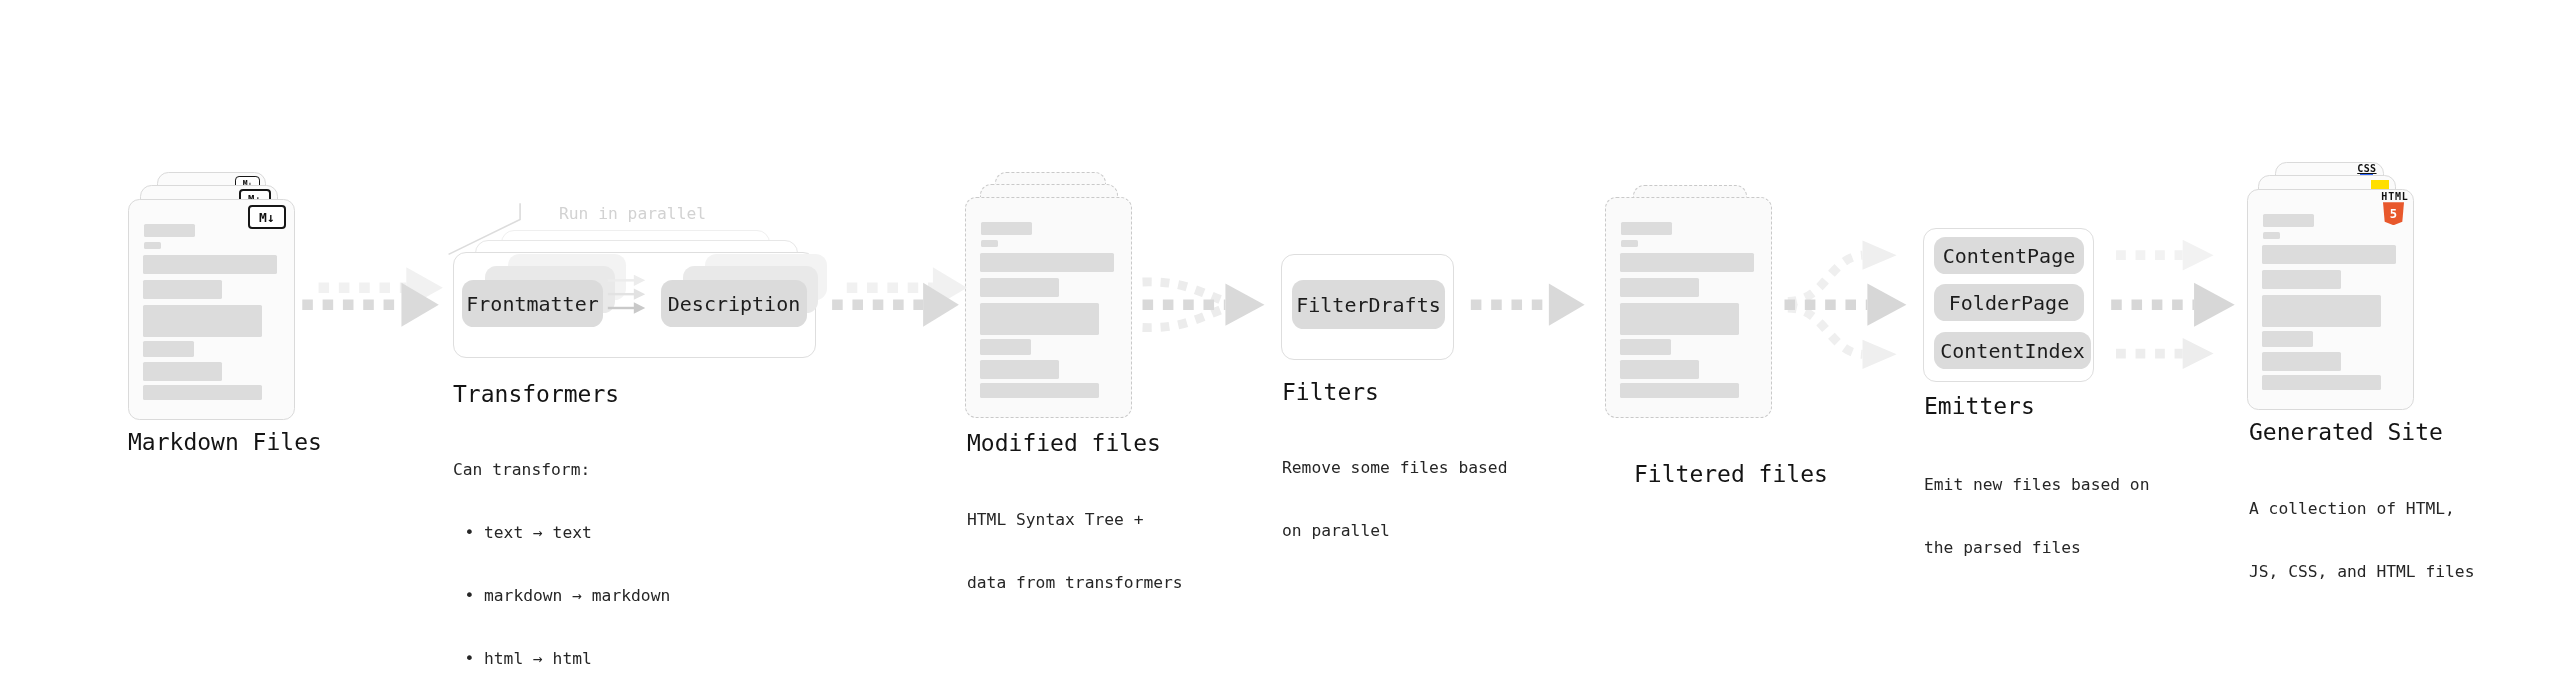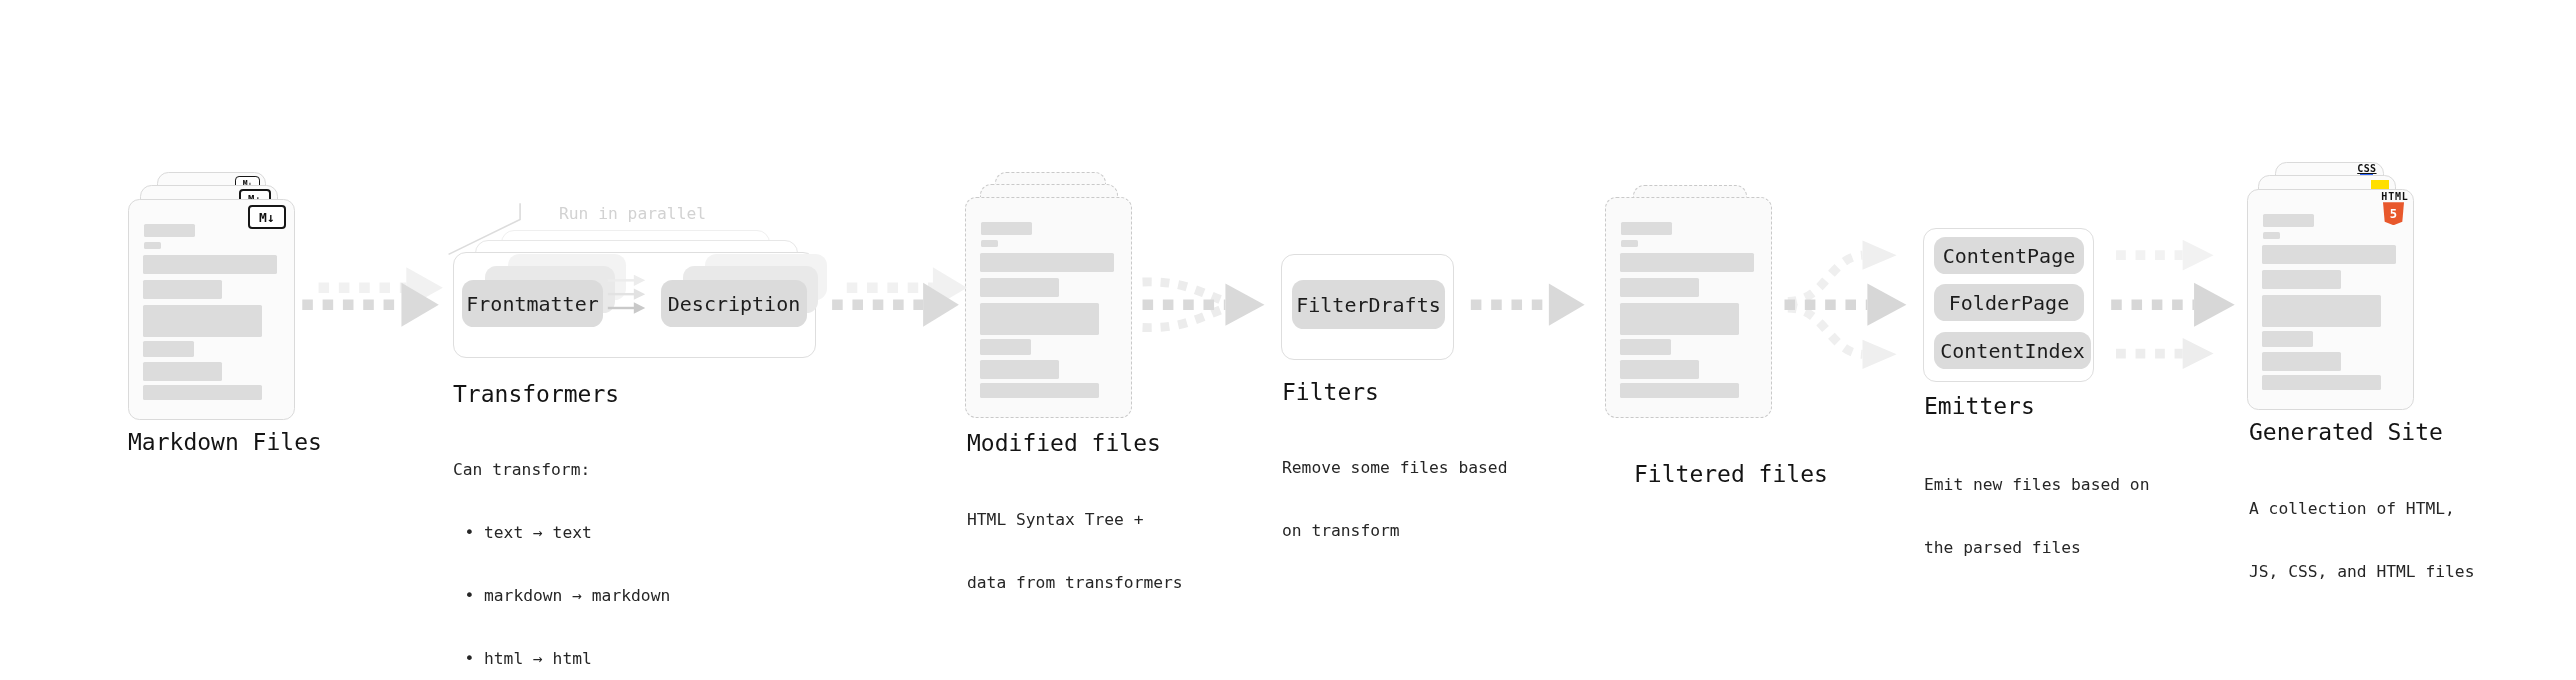--- a/index.html
+++ b/index.html
@@ -103,21 +103,21 @@
       <div>data from transformers</div>
     </div>
   </div>
 
   <div>
     <div class="box" style="left:1281px;top:254px;width:173px;height:106px;"></div>
     <div class="pill" style="left:1292px;top:280px;width:153px;height:49px;">FilterDrafts</div>
     <div class="heading" style="left:1282px;top:378px;">Filters</div>
     <div class="subtext" style="left:1282px;top:415px;">
       <div>Remove some files based</div>
-      <div>on transform</div>
+      <div>on parallel</div>
     </div>
   </div>
 
   <div>
     <div class="doc dashed" style="left:1633px;top:185px;width:114px;height:73px;"></div>
     <div class="doc dashed" style="left:1605px;top:197px;width:167px;height:221px;">
       <div class="bar" style="left:15.4px;top:24.4px;width:51px;height:12.2px;"></div>
       <div class="bar" style="left:15.4px;top:42px;width:17px;height:6.5px;"></div>
       <div class="bar" style="left:14px;top:55px;width:134px;height:18.7px;"></div>
       <div class="bar" style="left:14px;top:80px;width:79px;height:18.7px;"></div>

